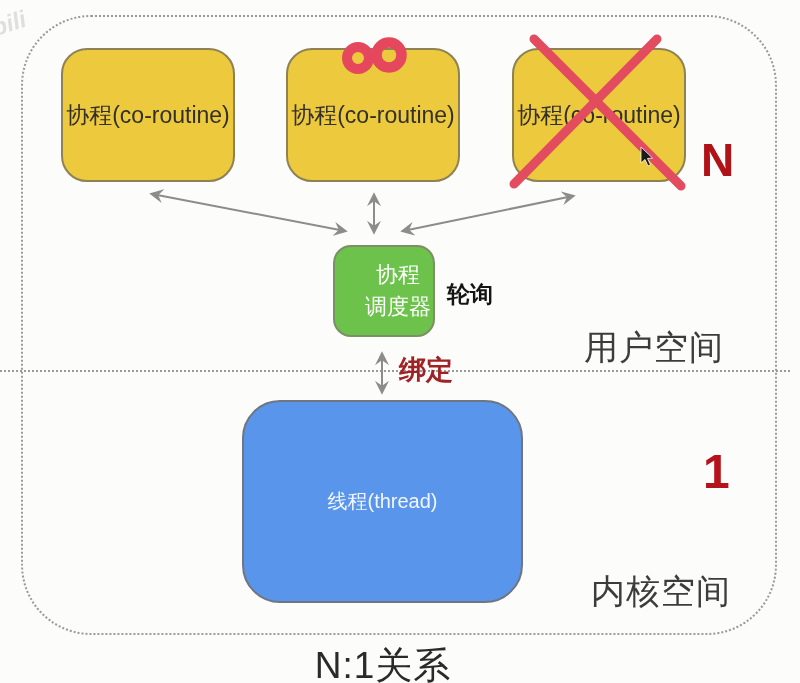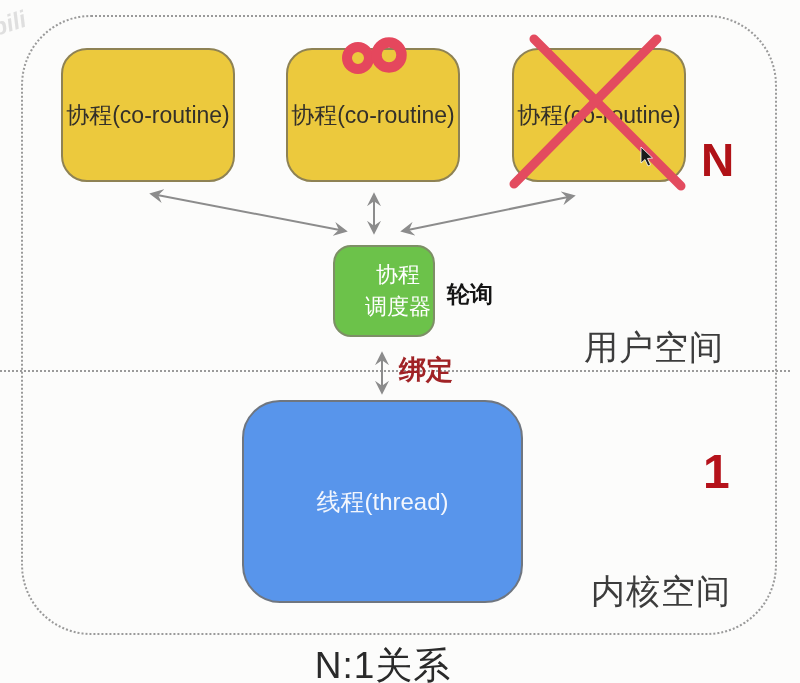--- a/index.html
+++ b/index.html
@@ -46,21 +46,21 @@
     display:flex;flex-direction:column;align-items:center;justify-content:center;
     box-sizing:border-box;color:#ffffff;font-size:22px;line-height:1.45;padding-left:28px;
   }
   
   #thread-box{
     left:242px;top:400px;width:281px;height:203px;
     background:#5895eb;border:2px solid #6f7680;border-radius:38px;
     display:flex;align-items:center;justify-content:center;
     box-sizing:border-box;
   }
-  #thread-box .label{color:#f2f6fd;font-size:24px;white-space:nowrap;}
+  #thread-box .label{color:#f2f6fd;font-size:20px;white-space:nowrap;}
   
   #polling-label{left:447px;top:279px;font-size:23px;font-weight:bold;color:#151515;}
   #binding-label{left:399px;top:352px;font-size:27px;font-weight:bold;color:#a02225;}
   #user-space-label{left:584px;top:283px;font-size:34px;color:#3c3c3c;letter-spacing:1px;margin-top:42px;}
   #kernel-space-label{left:591px;top:569px;font-size:34px;color:#3c3c3c;letter-spacing:1px;text-align:right;}
   #n-label{left:701px;top:133px;font-size:46px;font-weight:bold;color:#b01217;}
   #one-label{left:703px;top:444px;font-size:48px;font-weight:bold;color:#b5121b;}
   #caption{left:0;top:641px;width:766px;text-align:center;font-size:37px;color:#2a2a2a;letter-spacing:1px;}
   
   svg.layer{position:absolute;left:0;top:0;pointer-events:none;}

